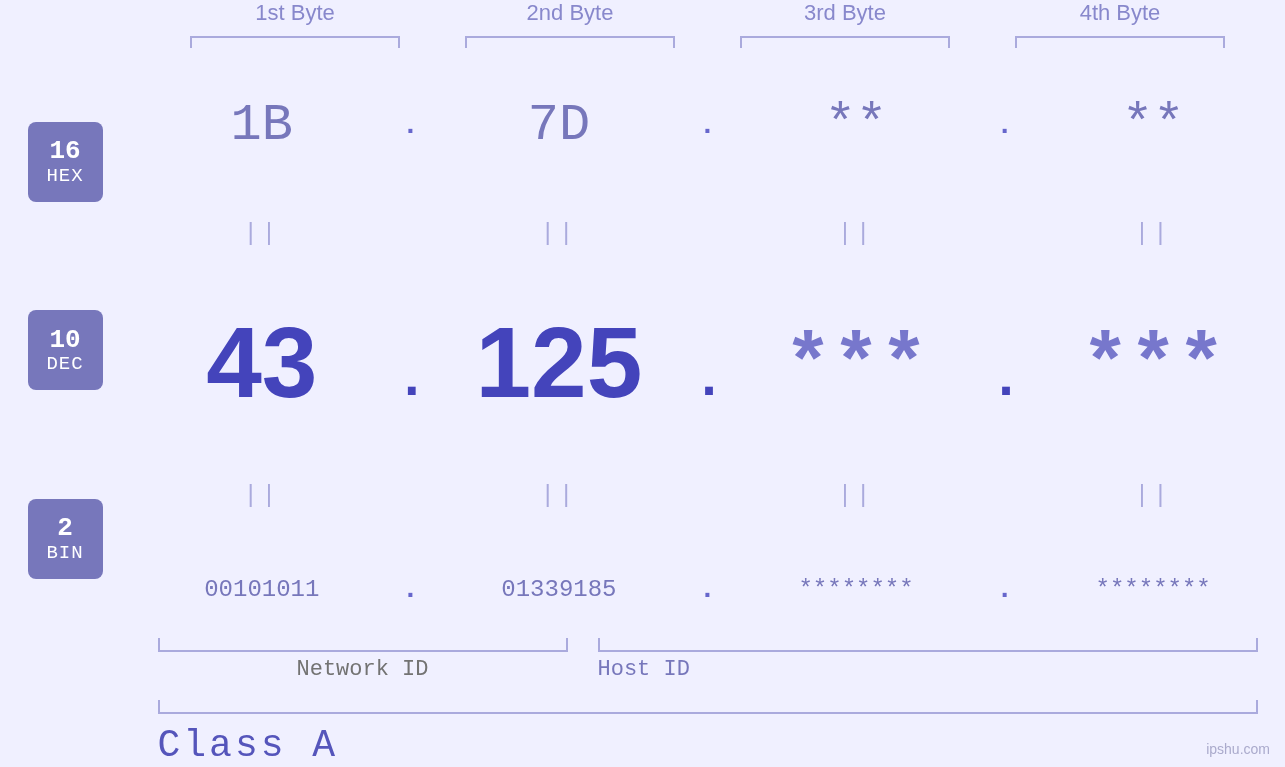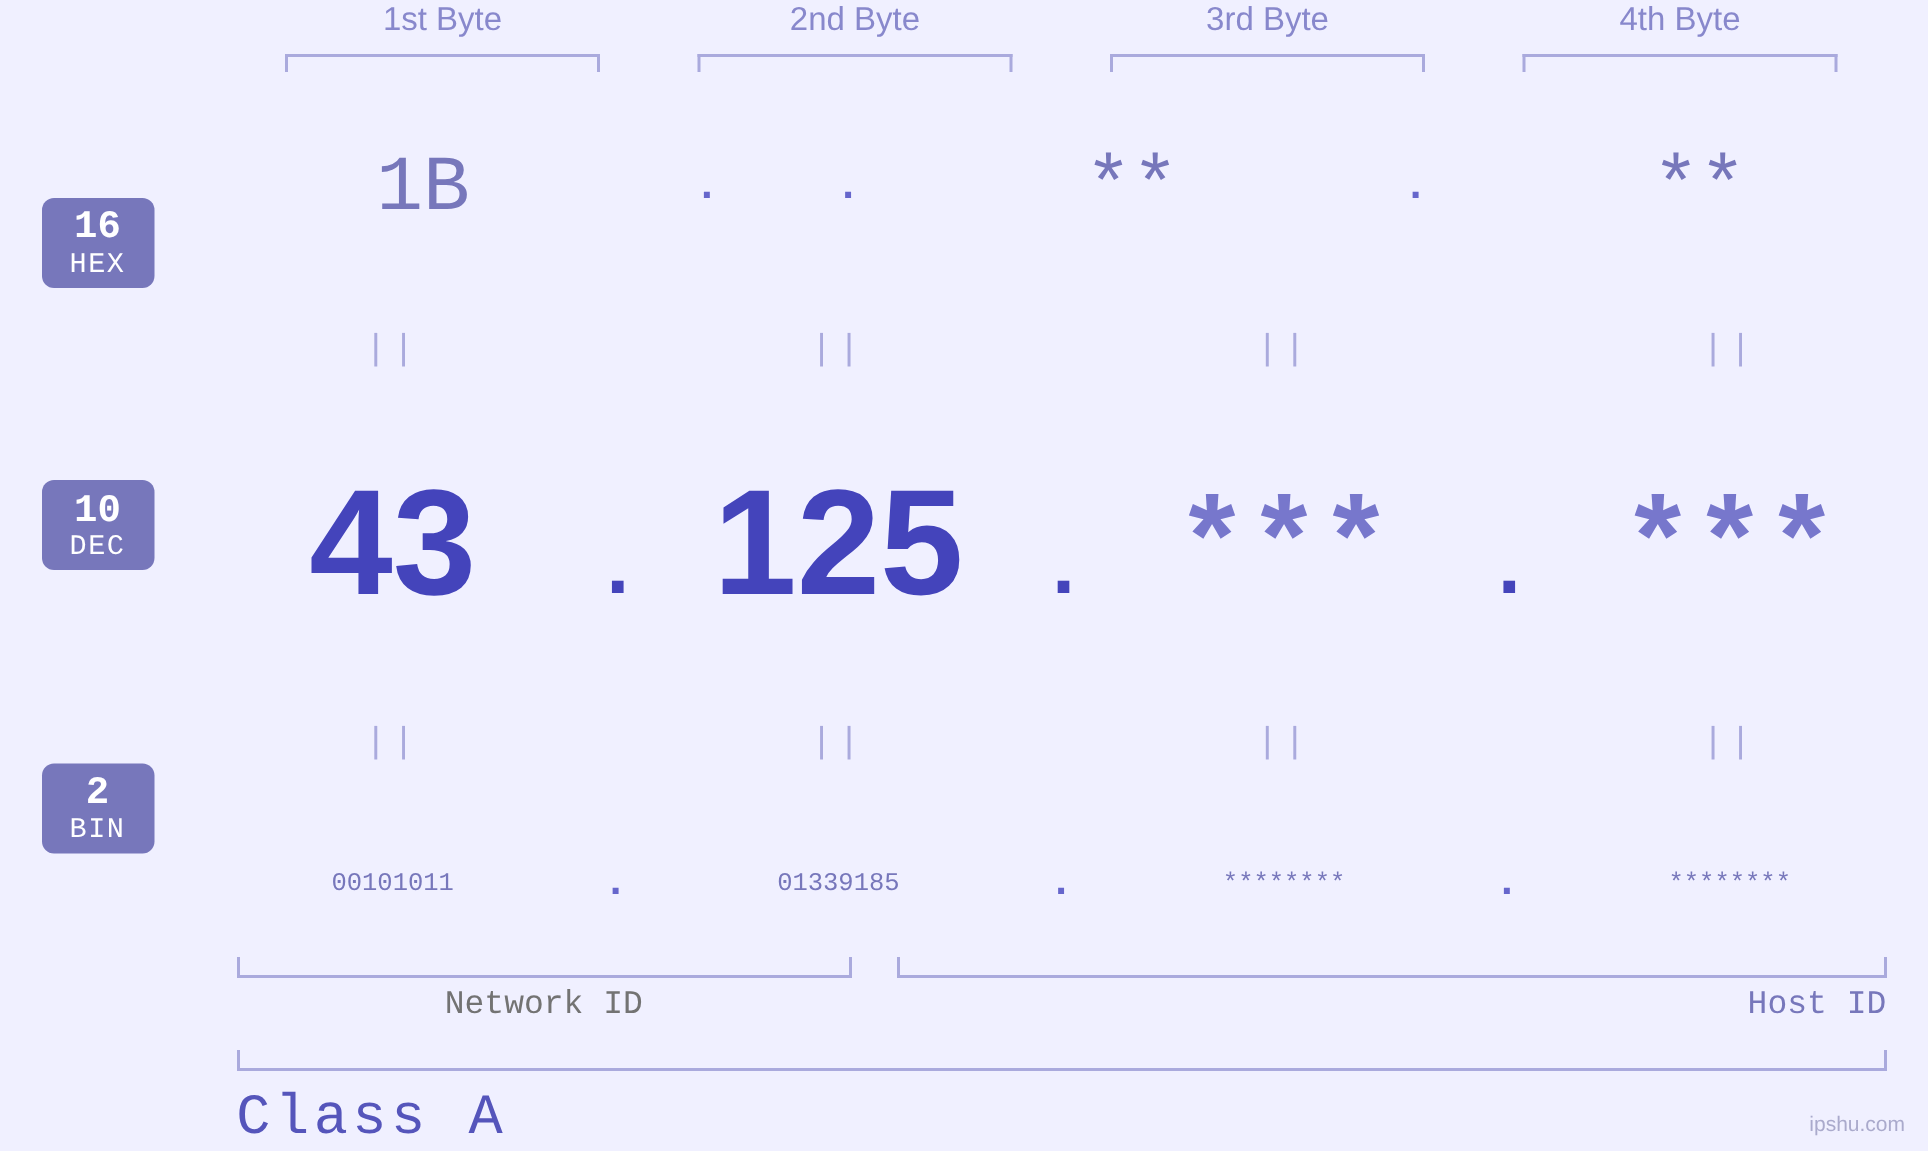--- a/index.html
+++ b/index.html
@@ -73,21 +73,21 @@
       width: 130px;
       padding: 10px 20px;
       gap: 10px;
     }
 
     .badge {
       background: #7777bb;
       color: white;
       border-radius: 8px;
       width: 75px;
-      height: 60px;
+      height: 80px;
       display: flex;
       flex-direction: column;
       align-items: center;
       justify-content: center;
       font-size: 26px;
       font-weight: bold;
       line-height: 1.1;
     }
 
     .badge .badge-sub {
@@ -173,21 +173,21 @@
     }
 
     .masked-large {
       font-size: 80px;
       font-weight: bold;
       color: #7777cc;
     }
 
     
     .bin-value {
-      font-size: 17px;
+      font-size: 24px;
       color: #7777bb;
       font-family: 'Courier New', Courier, monospace;
     }
 
     .watermark {
       position: absolute;
       bottom: 10px;
       right: 15px;
       color: #aaaacc;
       font-size: 14px;
@@ -230,20 +230,23 @@
       </div>
     </div>
 
     <div class="data-area">
 
       <div class="data-row">
         <div class="byte-cell">
           <span class="hex-value">1B</span>
         </div>
         <div class="dot-cell">.</div>
+        <div class="byte-cell">
+          <span class="hex-value">7D</span>
+        </div>
         <div class="dot-cell">.</div>
         <div class="byte-cell">
           <span class="hex-value">**</span>
         </div>
         <div class="dot-cell">.</div>
         <div class="byte-cell">
           <span class="hex-value">**</span>
         </div>
       </div>
 
@@ -310,21 +313,21 @@
 
     <div style="display: flex; width: 1100px; margin-bottom: 5px;">
       <div style="width: 410px; height: 14px; border-bottom: 2px solid #aaaadd; border-left: 2px solid #aaaadd; border-right: 2px solid #aaaadd;"></div>
       <div style="width: 30px;"></div>
       <div style="width: 660px; height: 14px; border-bottom: 2px solid #aaaadd; border-left: 2px solid #aaaadd; border-right: 2px solid #aaaadd;"></div>
     </div>
 
     <div style="display: flex; width: 1100px; margin-bottom: 18px;">
       <div style="width: 410px; text-align: center; color: #737373; font-size: 22px; font-family: 'Courier New', Courier, monospace;">Network ID</div>
       <div style="width: 30px;"></div>
-      <div style="width: 660px; text-align: right; color: #7777bb; font-size: 22px; font-family: 'Courier New', Courier, monospace;">Host ID</div>
+      <div style="width: 660px; text-align: left; color: #7777bb; font-size: 22px; font-family: 'Courier New', Courier, monospace;">Host ID</div>
     </div>
 
     <div style="width: 1100px; height: 14px; border-bottom: 2px solid #aaaadd; border-left: 2px solid #aaaadd; border-right: 2px solid #aaaadd; margin-bottom: 10px;"></div>
 
     <div style="width: 1100px; text-align: left; color: #5555bb; font-size: 38px; font-family: 'Courier New', Courier, monospace; letter-spacing: 3px;">Class A</div>
 
   </div>
 
   <div class="watermark">ipshu.com</div>
 

